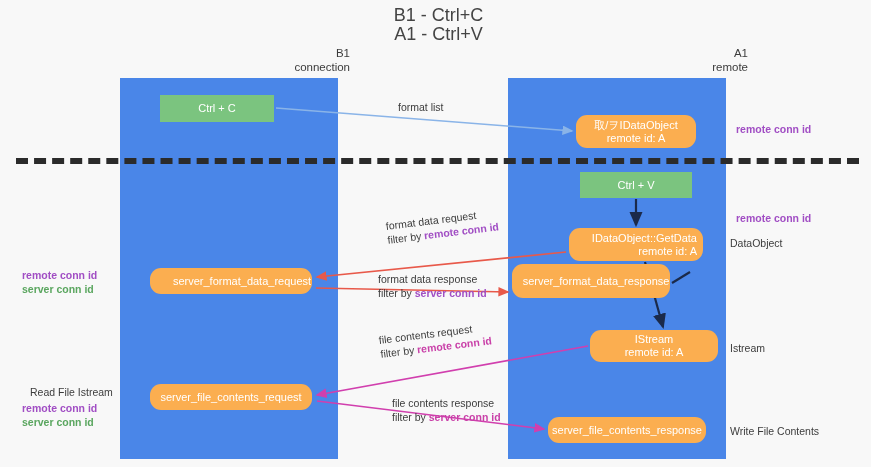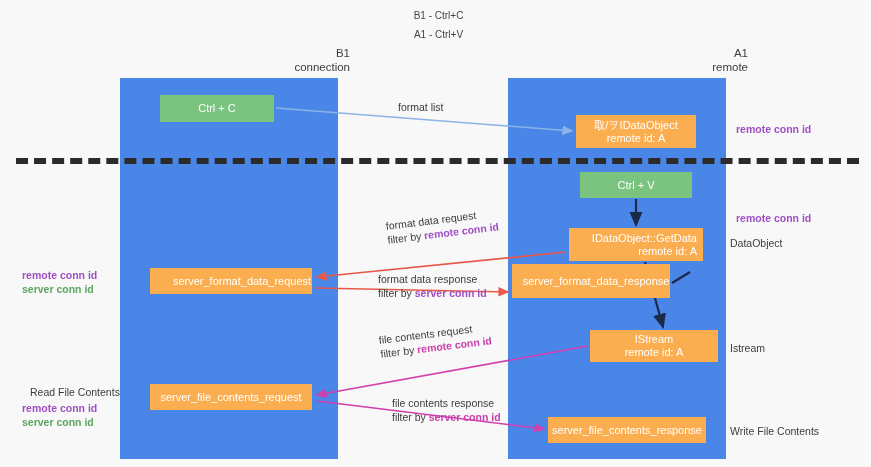--- a/index.html
+++ b/index.html
@@ -8,21 +8,21 @@
     background:#f8f8f8;
     font-family:"Liberation Sans","DejaVu Sans",sans-serif;
     color:#3c3c3c;
   }
   #stage{position:absolute;inset:0;}
   .abs{position:absolute;}
 
   
   #title{
     left:0;right:0;top:6px;text-align:center;
-    font-size:10px;line-height:19px;color:#444;margin-left:6px;
+    font-size:18px;line-height:19px;color:#444;margin-left:6px;
   }
 
   
   .col-head{
     text-align:right;font-size:11.5px;line-height:14px;color:#3c3c3c;
   }
   #head-b1{left:120px;top:46px;width:230px;}
   #head-a1{left:508px;top:46px;width:240px;}
 
   
@@ -31,21 +31,21 @@
   #lane-a1{left:508px;top:78px;width:218px;height:381px;}
 
   
   .node{
     box-sizing:border-box;
     display:flex;flex-direction:column;align-items:center;justify-content:center;
     color:#ffffff;font-size:11px;line-height:13px;text-align:center;
     padding:3px 6px;
   }
   .green{background:#7bc47f;}
-  .orange{background:#fbae50;}
+  .orange{background:#fbae50;border-radius:11px;}
 
   #n-ctrlc{left:160px;top:95px;width:114px;height:27px;}
   #n-idataobject{left:576px;top:115px;width:120px;height:33px;}
   #n-ctrlv{left:580px;top:172px;width:112px;height:26px;}
   #n-getdata{left:569px;top:228px;width:134px;height:33px;align-items:flex-end;}
   #n-fmt-req{left:150px;top:268px;width:162px;height:26px;padding-left:28px;}
   #n-fmt-res{left:512px;top:264px;width:158px;height:34px;padding-left:16px;}
   #n-istream{left:590px;top:330px;width:128px;height:32px;}
   #n-file-req{left:150px;top:384px;width:162px;height:26px;}
   #n-file-res{left:548px;top:417px;width:158px;height:26px;}
@@ -214,19 +214,19 @@
   <div class="abs side purple" id="an-r1">remote conn id</div>
   <div class="abs side purple" id="an-r2">remote conn id</div>
   <div class="abs side side-plain" id="an-r3">DataObject</div>
   <div class="abs side side-plain" id="an-r4">Istream</div>
   <div class="abs side side-plain" id="an-r5">Write File Contents</div>
 
   <div class="abs side" id="an-l1">
     <div class="purple">remote conn id</div>
     <div class="green-t">server conn id</div>
   </div>
-  <div class="abs side side-plain" id="an-l2">Read File Contents</div>
+  <div class="abs side side-plain" id="an-l2">Read File Istream</div>
   <div class="abs side" id="an-l3">
     <div class="purple">remote conn id</div>
     <div class="green-t">server conn id</div>
   </div>
 
 </div>
 
 </body></html>

